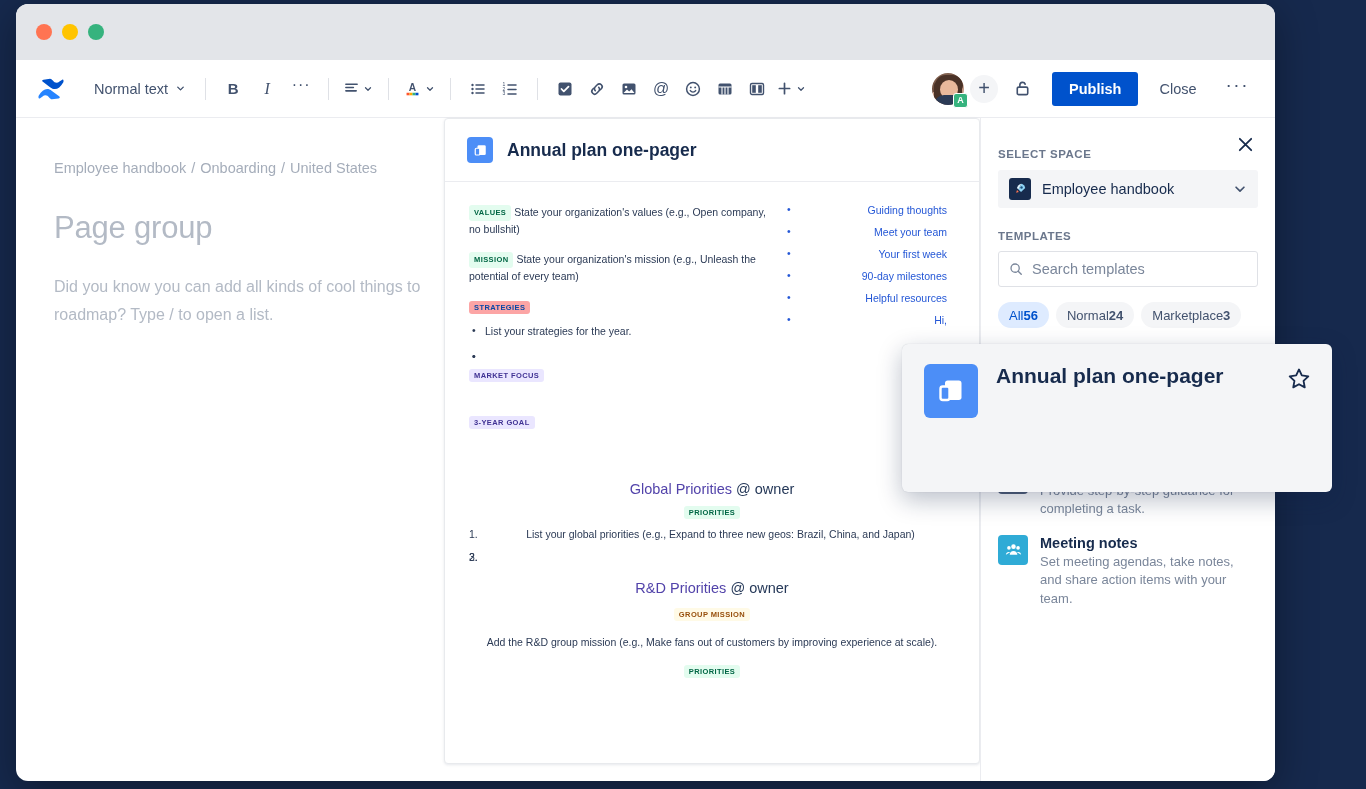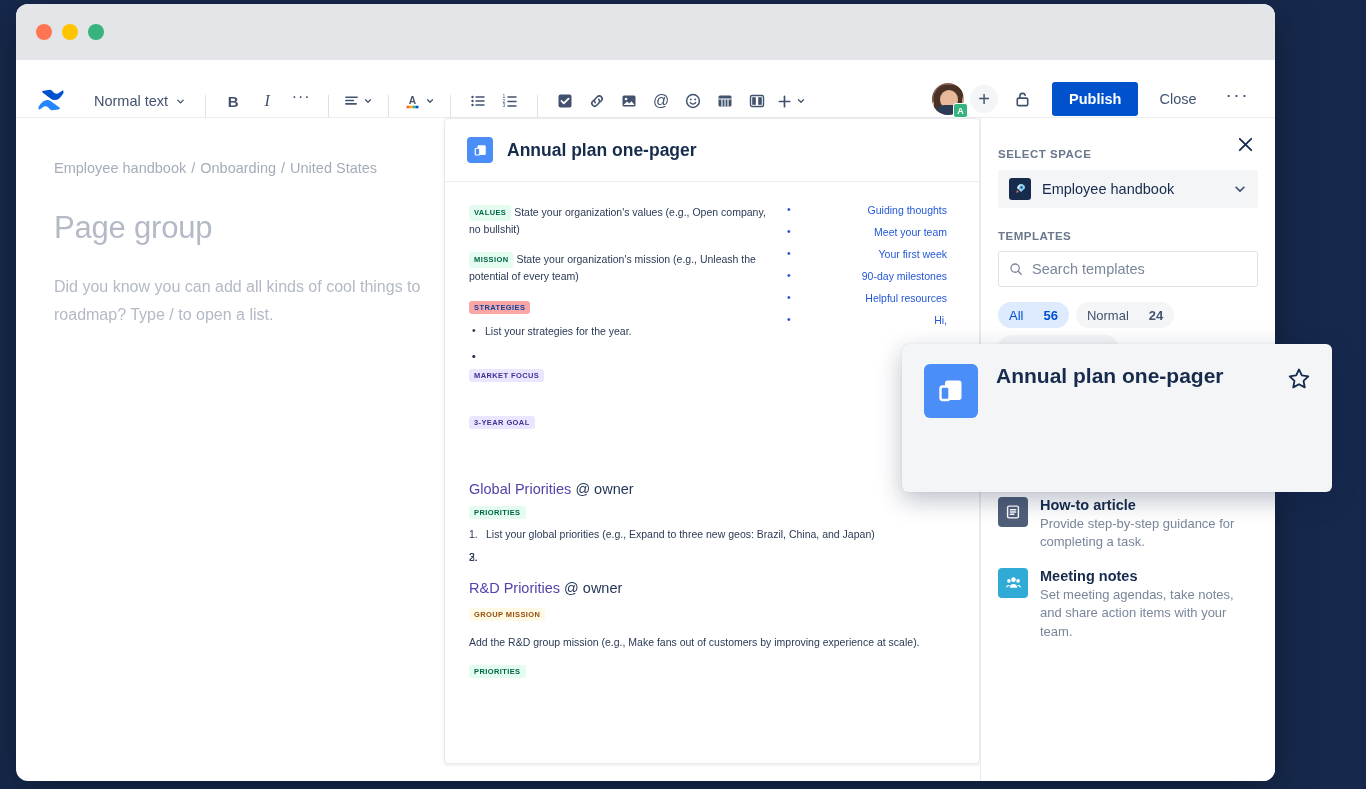--- a/index.html
+++ b/index.html
@@ -25,21 +25,21 @@
     display: flex; align-items: center; padding-left: 20px; gap: 10px;
   }
   .dot { width: 16px; height: 16px; border-radius: 50%; }
   .dot.red { background: #ff7452; }
   .dot.yellow { background: #ffc400; }
   .dot.green { background: #36b37e; }
 
   
   .toolbar {
     height: 58px; background: #fff; border-bottom: 1px solid #ebecf0;
-    display: flex; align-items: flex-end; padding: 0 18px; gap: 0;
+    display: flex; align-items: center; padding: 0 18px; gap: 0;
   }
   .logo { width: 34px; height: 34px; display: flex; align-items: center; justify-content: center; margin-right: 18px; }
   .tb-group { display: flex; align-items: center; gap: 2px; }
   .tb-sep { width: 1px; height: 22px; background: #dfe1e6; margin: 0 11px; }
   .tb-btn {
     height: 32px; min-width: 32px; border-radius: 3px;
     display: flex; align-items: center; justify-content: center;
     color: #42526e; font-size: 14px; cursor: pointer; padding: 0 4px;
   }
   .tb-btn.text { padding: 0 8px; font-size: 14.5px; color: #42526e; gap: 7px; }
@@ -132,21 +132,21 @@
   .panel-label2 { font-size: 11.5px; font-weight: 700; color: #6b778c; letter-spacing: 0.5px; margin-top: 22px; }
   .search-box {
     margin-top: 9px; height: 36px; border: 1px solid #dfe1e6; border-radius: 3px;
     display: flex; align-items: center; padding: 0 10px; gap: 9px;
   }
   .search-input { border: none; outline: none; font-size: 14.5px; color: #7a869a; flex: 1; font-family: "Liberation Sans", sans-serif; background: transparent; }
   .search-input::placeholder { color: #7a869a; }
   .chips { display: flex; flex-wrap: wrap; gap: 7px; margin-top: 15px; }
   .chip {
     height: 26px; border-radius: 13px; background: #f4f5f7; color: #42526e;
-    font-size: 13px; display: flex; align-items: center; gap: 20px; padding: 0 11px; cursor: pointer; white-space: nowrap;
+    font-size: 13px; display: flex; align-items: center; gap: 0; padding: 0 11px; cursor: pointer; white-space: nowrap;
   }
   .chip.active { background: #deebff; color: #0052cc; }
   .chip .cnt { font-weight: 700; }
   .tpl-list { margin-top: 14px; }
   .tpl-item { display: flex; gap: 12px; margin-bottom: 16px; cursor: pointer; }
   .tpl-icon { width: 30px; height: 30px; border-radius: 4px; flex-shrink: 0; display:flex; align-items:center; justify-content:center; }
   .tpl-name { font-size: 14.5px; font-weight: 600; color: #172b4d; }
   .tpl-desc { font-size: 13px; color: #7a869a; line-height: 1.42; margin-top: 2px; }
 
   
@@ -363,21 +363,21 @@
             <ul class="doc-link-list">
               <li>Guiding thoughts</li>
               <li>Meet your team</li>
               <li>Your first week</li>
               <li>90-day milestones</li>
               <li>Helpful resources</li>
               <li>Hi,</li>
             </ul>
           </div>
         </div>
-        <div style="padding: 0 24px; font-size:10.5px; color:#2b3a55;">
+        <div style="padding: 0 24px; font-size:10.5px; color:#2b3a55;text-align:center;">
           <div class="spacer-sm"></div>
           <div class="doc-h">
             <span>Global Priorities</span>
             <span class="owner">@ owner</span>
           </div>
           <span class="lozenge lz-green">PRIORITIES</span>
           <ol class="doc-ol">
             <li>List your global priorities (e.g., Expand to three new geos: Brazil, China, and Japan)</li>
             <li></li>
             <li></li>

